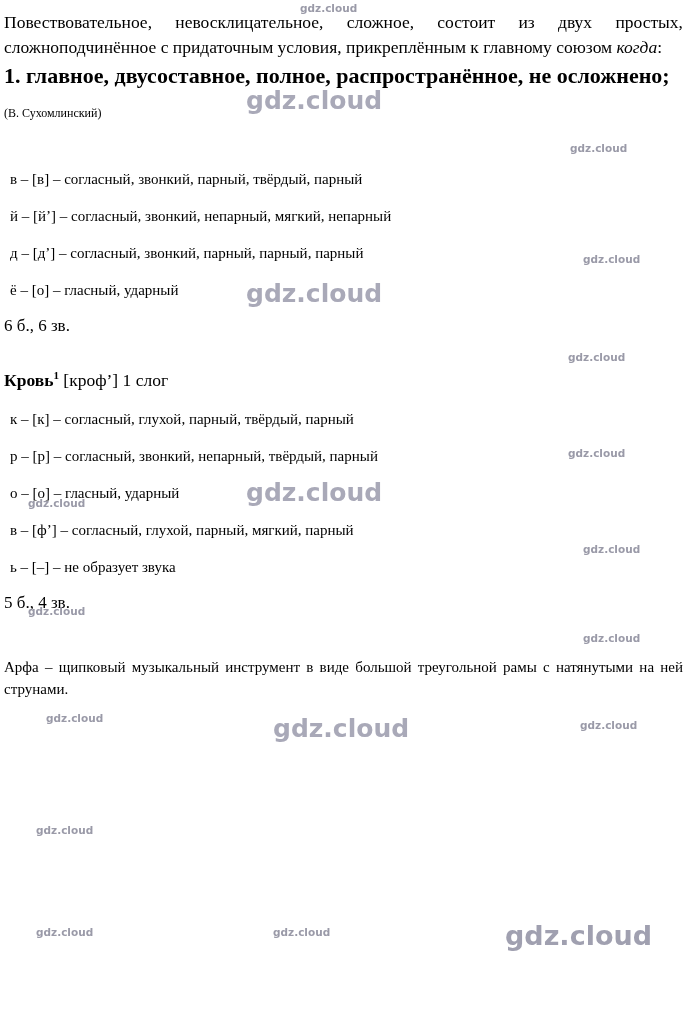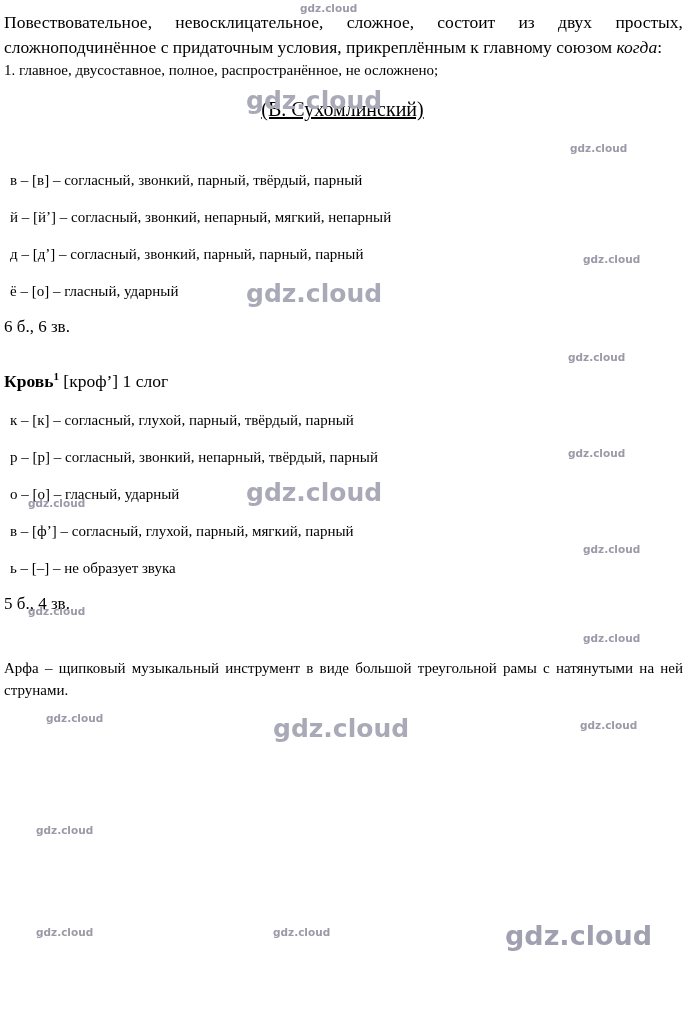--- a/index.html
+++ b/index.html
@@ -31,29 +31,29 @@
     text-justify: inter-word;
     font-size: 17.5px;
     line-height: 1.43;
   }
   .intro .em {
     font-style: italic;
   }
   .numline {
     text-align: justify;
     text-justify: inter-word;
-    font-size: 15px;
+    font-size: 22px;
     line-height: 1.43;
+    font-weight: bold;
   }
   .author {
-    text-align: center;
-    font-size: 20px;
+    text-align: left;
+    font-size: 12px;
     margin-top: 14px;
     padding-right: 2px;
-    text-decoration: underline;
   }
   .gap-lg { height: 30px; }
   .gap-sm { height: 12px; }
   .head-word {
     font-size: 17.5px;
     font-weight: bold;
   }
   .head-word .sup {
     font-size: 11px;
     vertical-align: super;

